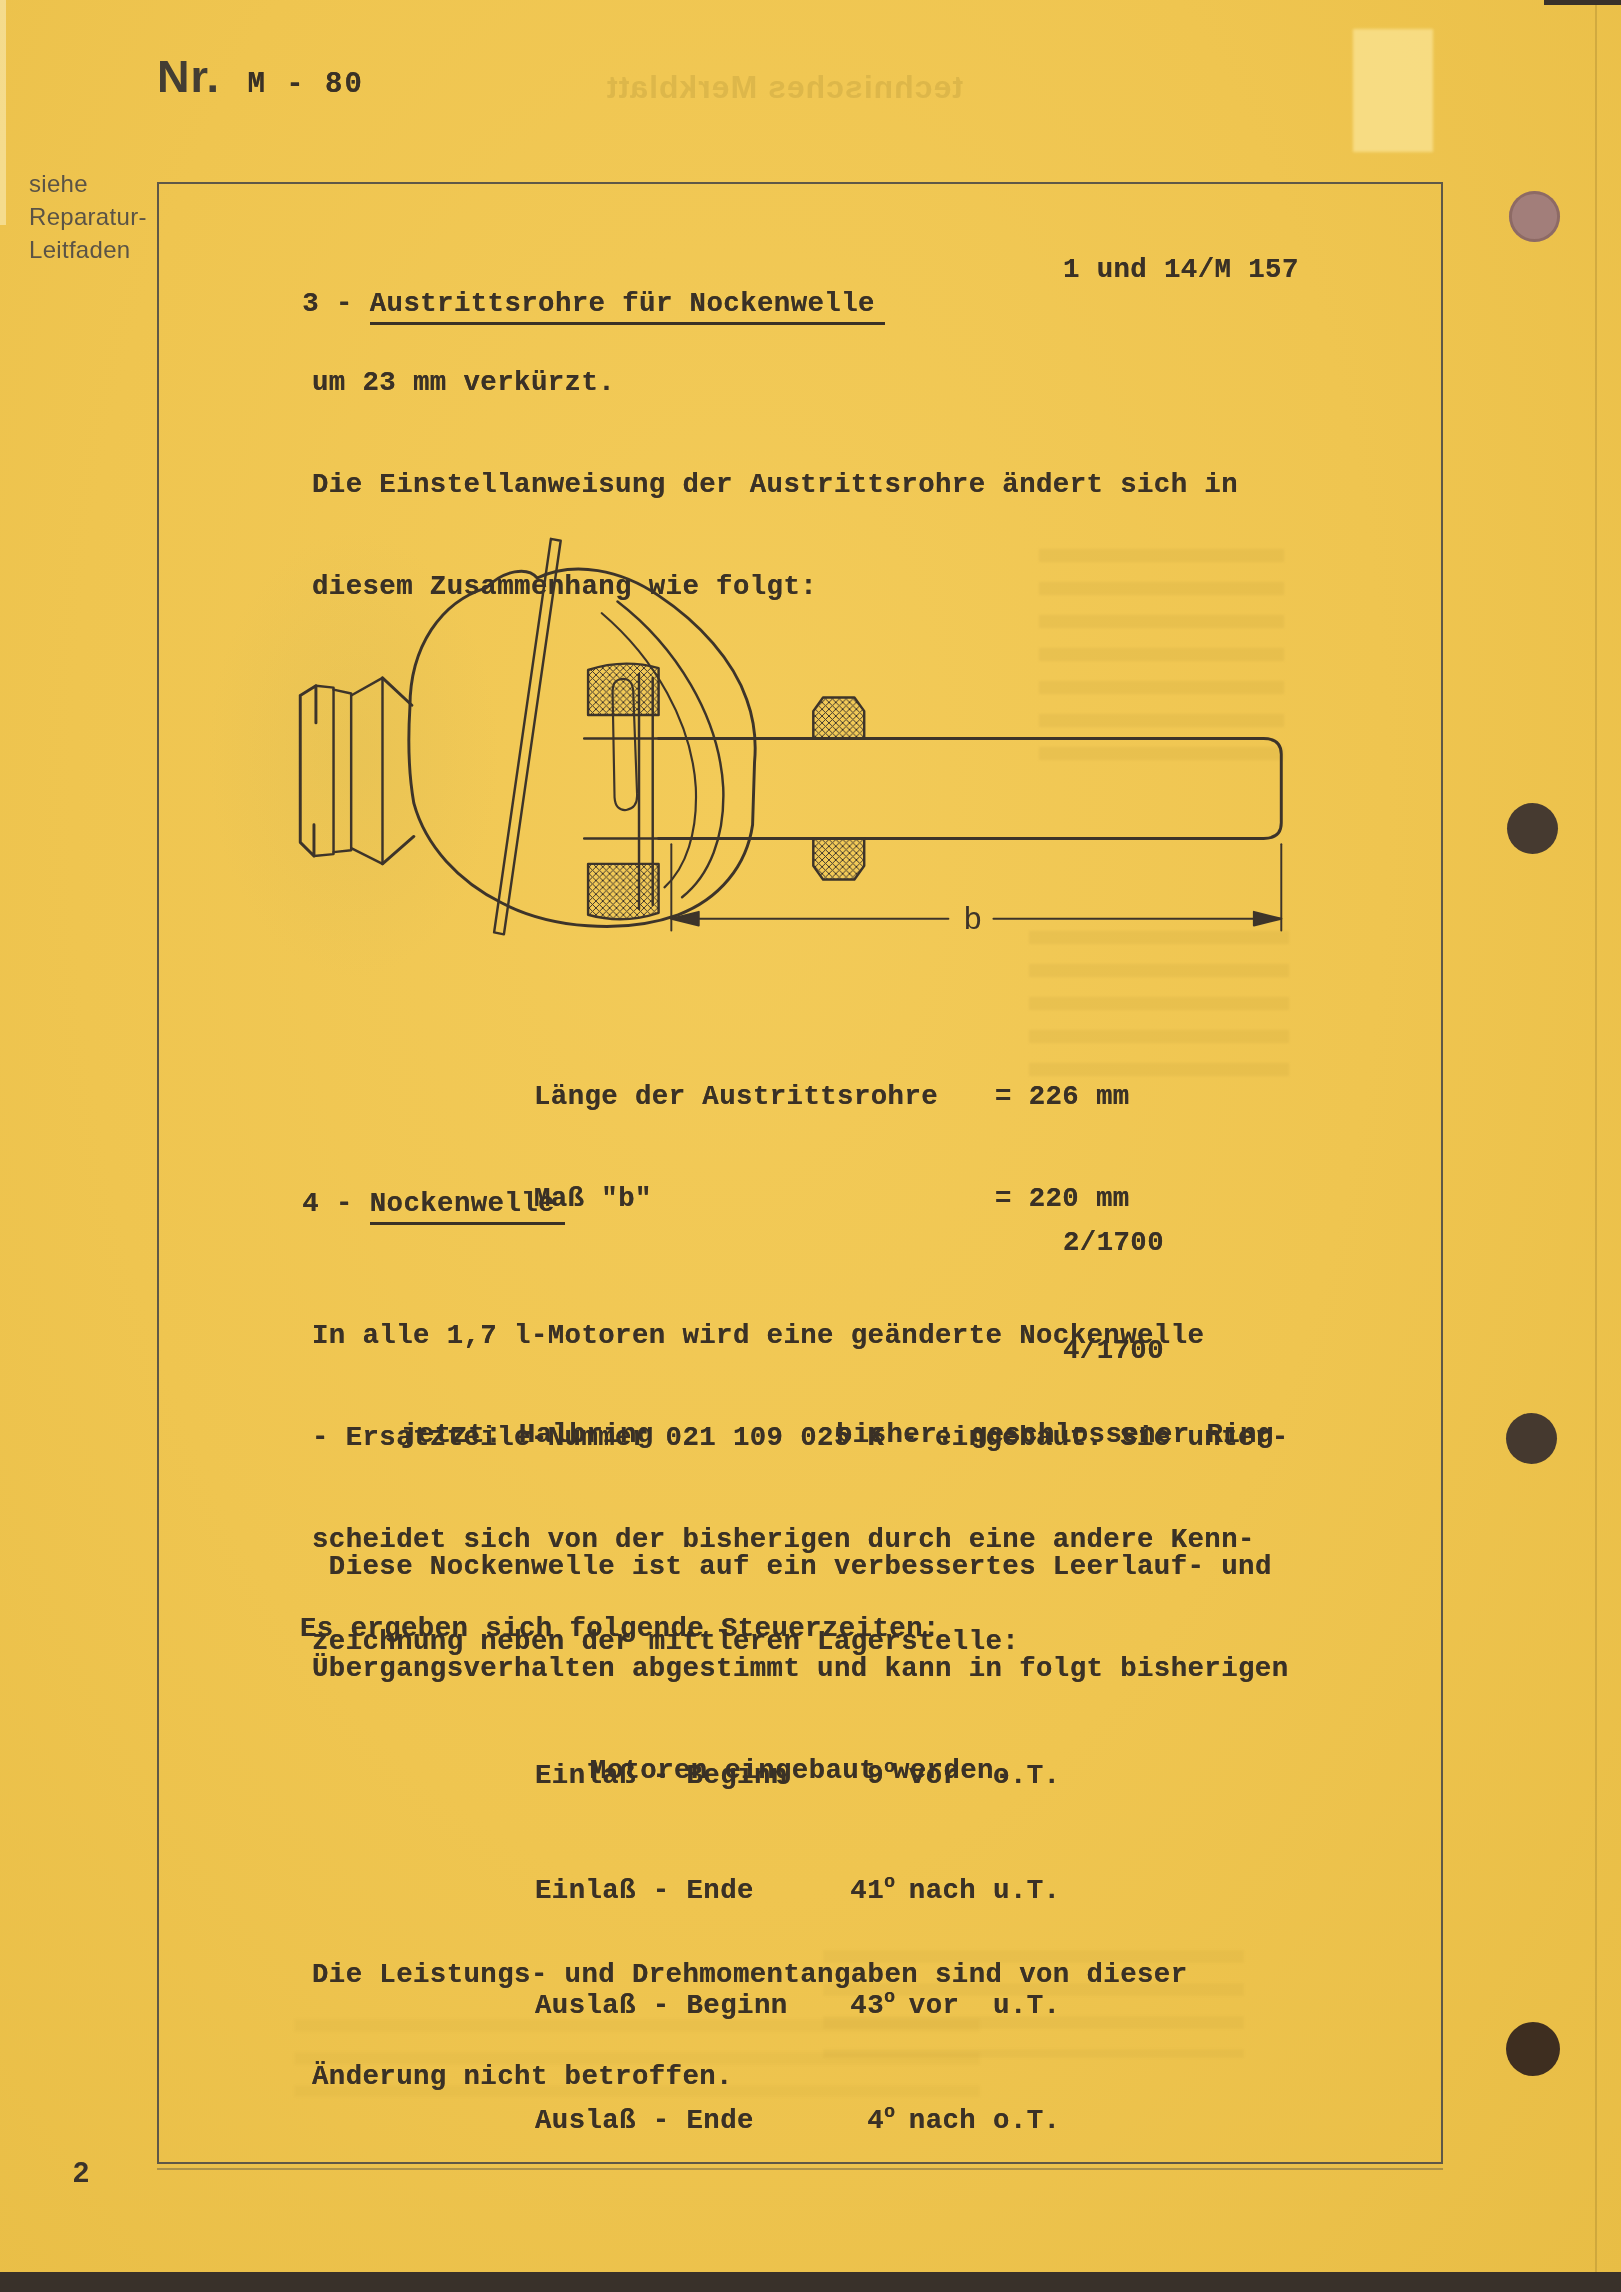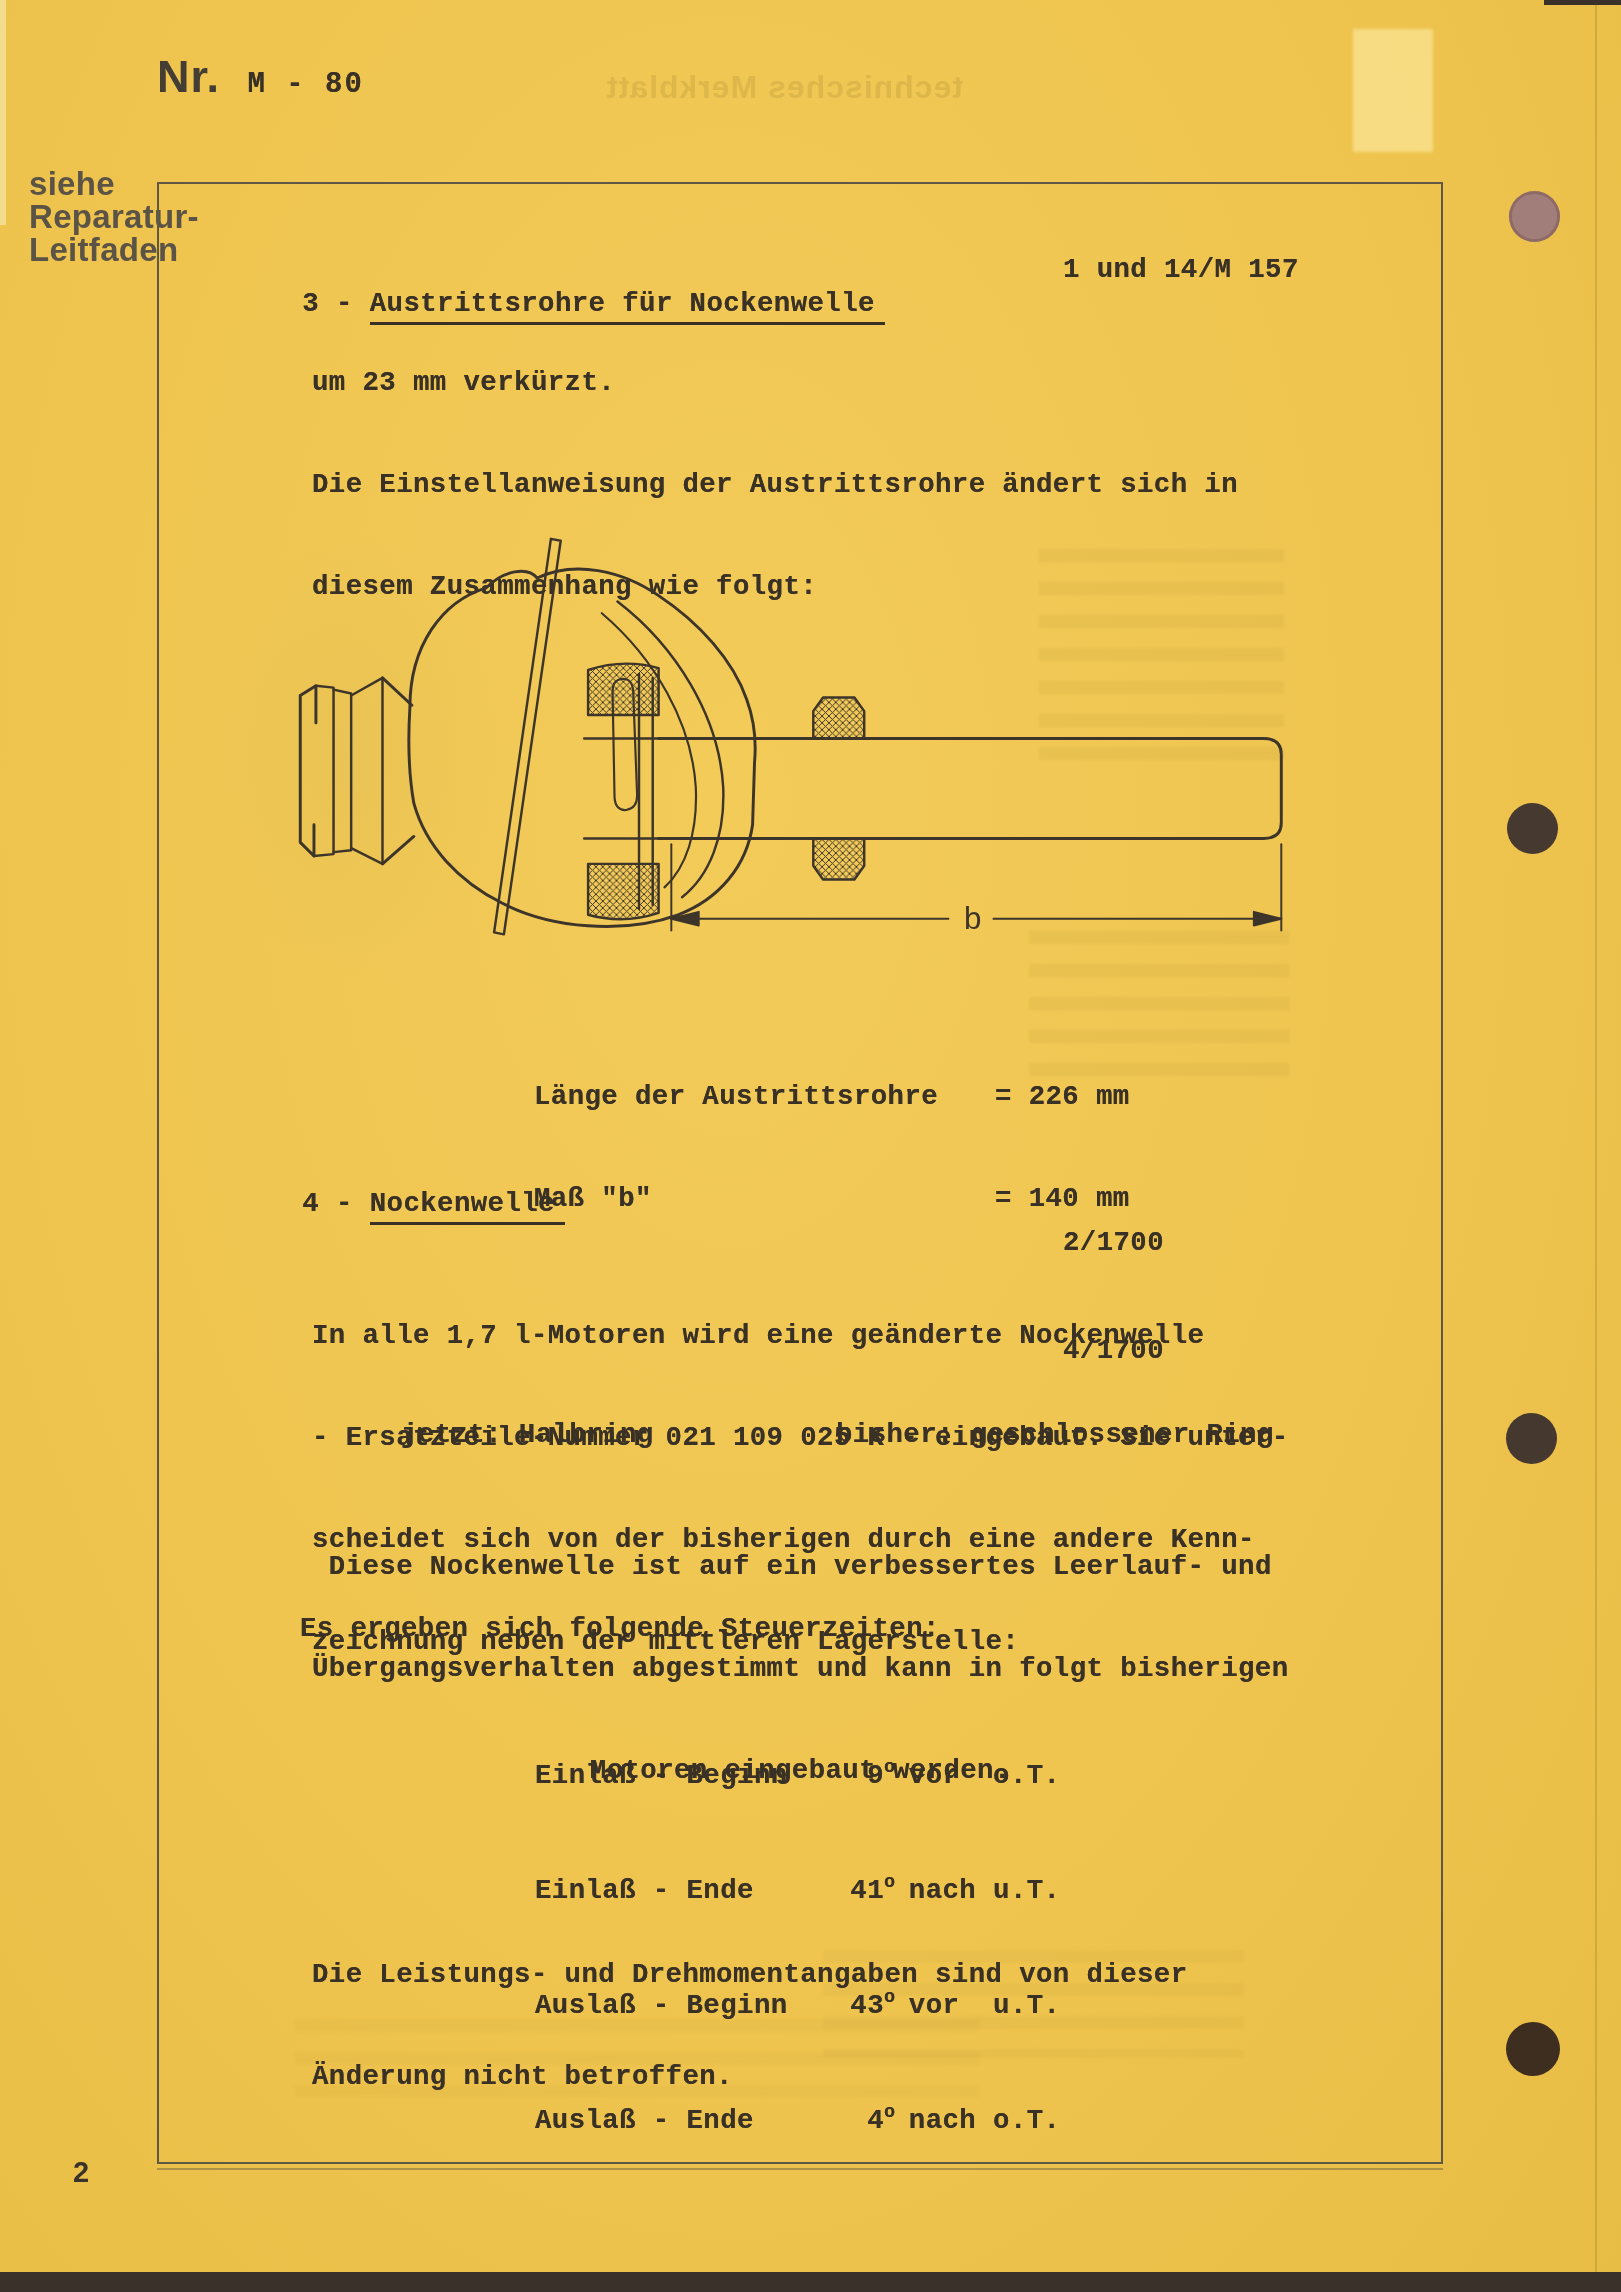--- a/index.html
+++ b/index.html
@@ -21,21 +21,21 @@
     white-space:pre;
     text-shadow:0 0 0.6px rgba(58,49,38,0.75);
   }
   .abs{position:absolute;}
   .uline{border-bottom:3.9px solid #3a3126;padding-bottom:2.9px;padding-right:9.8px;}
   
   .nr-row{left:157px;top:51px;display:flex;align-items:baseline;gap:27.4px;}
   .nr-label{font-weight:700;font-size:45px;color:#433d33;letter-spacing:1px;}
   .nr-value{font-size:29px;letter-spacing:2px;}
   
-  .sidebar{left:29px;top:167px;font-size:33px;line-height:33px;font-weight:700;color:#5a5346;letter-spacing:0.3px;}
+  .sidebar{left:29px;top:167px;font-size:24px;line-height:33px;font-weight:400;color:#5a5346;letter-spacing:0.3px;}
   
   .content-box{
     left:157px;top:182px;width:1286px;height:1982px;
     border:2px solid #5f5847;box-sizing:border-box;
     background:transparent;
   }
   .content-box::after{
     content:"";position:absolute;left:-2px;right:-2px;bottom:-7.8px;height:2px;
     background:rgba(95,88,71,0.45);
   }
@@ -161,21 +161,21 @@
     <text x="684" y="407" font-family="Liberation Sans, sans-serif" font-size="32" fill="#3d342a">b</text>
   </svg>
 
   <div class="abs mono" style="left:534px;top:1012px;">
     <div class="spec-row">
       <span class="spec-label">Länge der Austrittsrohre</span>
       <span>= 226 mm</span>
     </div>
     <div class="spec-row">
       <span class="spec-label">Maß "b"</span>
-      <span>= 140 mm</span>
+      <span>= 220 mm</span>
     </div>
   </div>
 
   <div class="abs mono" style="left:235px;top:1153px;">
     <span>4 - </span><span class="uline">Nockenwelle</span>
   </div>
   <div class="abs mono" style="left:1063px;top:1153px;line-height:36px;">
     <div>2/1700</div>
     <div>4/1700</div>
   </div>

